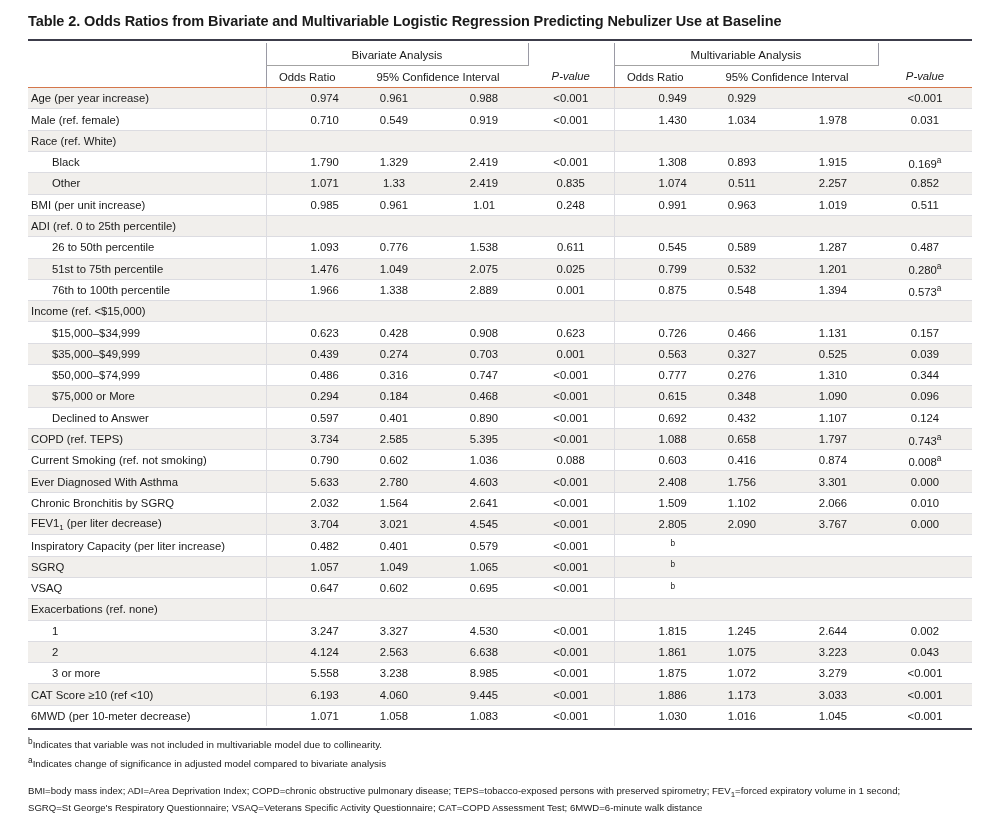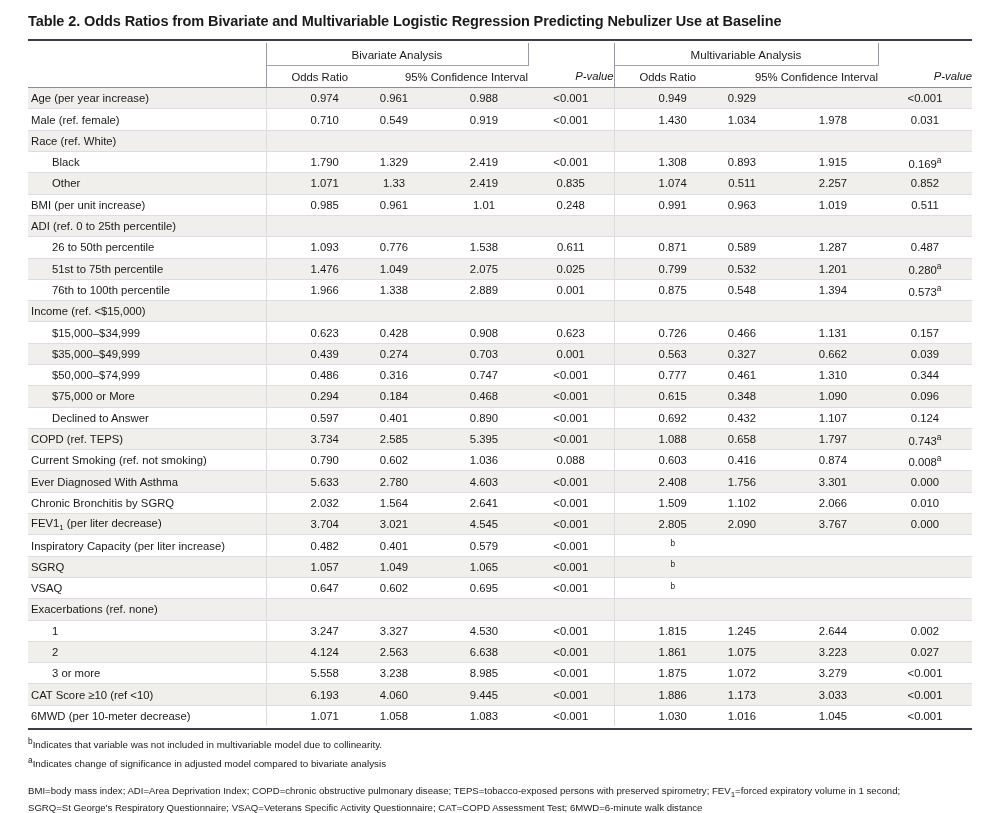--- a/index.html
+++ b/index.html
@@ -45,21 +45,21 @@
   .rule-bot td { border-bottom: 2.2px solid #3c3c4a; height: 2px; }
   .hdr-group td {
     height: 22px;
     text-align: center;
     font-size: 11.6px;
     border-bottom: 1px solid #a3a3a3;
   }
   .hdr-group td.noline { border-bottom: none; }
   .hdr-sub td {
     height: 21px;
-    text-align: right;
+    text-align: center;
     font-size: 11.3px;
     border-bottom: 1.6px solid #d4764a;
   }
   .hdr-sub td.lbl { border-bottom: 1.6px solid #d4764a; }
   .grpline-left { border-left: 1px solid #9a9aa5; }
   .grpline-right { border-right: 1px solid #9a9aa5; }
 
   tr.row td {
     height: 20.3px;
     border-bottom: 1px solid #dcdce1;
@@ -214,21 +214,21 @@
           <td><span></span></td>
           <td><span></span></td>
           <td><span></span></td>
         </tr>
         <tr class="row">
           <td class="lbl ind1"><span class="">26 to 50th percentile</span></td>
           <td class="vline"><span>1.093</span></td>
           <td><span>0.776</span></td>
           <td><span>1.538</span></td>
           <td class="vline-r"><span>0.611</span></td>
-          <td class="vline"><span>0.871</span></td>
+          <td class="vline"><span>0.545</span></td>
           <td><span>0.589</span></td>
           <td><span>1.287</span></td>
           <td><span>0.487</span></td>
         </tr>
         <tr class="row shade">
           <td class="lbl ind1"><span class="">51st to 75th percentile</span></td>
           <td class="vline"><span>1.476</span></td>
           <td><span>1.049</span></td>
           <td><span>2.075</span></td>
           <td class="vline-r"><span>0.025</span></td>
@@ -271,31 +271,31 @@
           <td><span>0.157</span></td>
         </tr>
         <tr class="row shade">
           <td class="lbl ind1"><span class="">$35,000–$49,999</span></td>
           <td class="vline"><span>0.439</span></td>
           <td><span>0.274</span></td>
           <td><span>0.703</span></td>
           <td class="vline-r"><span>0.001</span></td>
           <td class="vline"><span>0.563</span></td>
           <td><span>0.327</span></td>
-          <td><span>0.662</span></td>
+          <td><span>0.525</span></td>
           <td><span>0.039</span></td>
         </tr>
         <tr class="row">
           <td class="lbl ind1"><span class="">$50,000–$74,999</span></td>
           <td class="vline"><span>0.486</span></td>
           <td><span>0.316</span></td>
           <td><span>0.747</span></td>
           <td class="vline-r"><span>&lt;0.001</span></td>
           <td class="vline"><span>0.777</span></td>
-          <td><span>0.461</span></td>
+          <td><span>0.276</span></td>
           <td><span>1.310</span></td>
           <td><span>0.344</span></td>
         </tr>
         <tr class="row shade">
           <td class="lbl ind1"><span class="">$75,000 or More</span></td>
           <td class="vline"><span>0.294</span></td>
           <td><span>0.184</span></td>
           <td><span>0.468</span></td>
           <td class="vline-r"><span>&lt;0.001</span></td>
           <td class="vline"><span>0.615</span></td>
@@ -426,21 +426,21 @@
         </tr>
         <tr class="row shade">
           <td class="lbl ind1"><span class="">2</span></td>
           <td class="vline"><span>4.124</span></td>
           <td><span>2.563</span></td>
           <td><span>6.638</span></td>
           <td class="vline-r"><span>&lt;0.001</span></td>
           <td class="vline"><span>1.861</span></td>
           <td><span>1.075</span></td>
           <td><span>3.223</span></td>
-          <td><span>0.027</span></td>
+          <td><span>0.043</span></td>
         </tr>
         <tr class="row">
           <td class="lbl ind1"><span class="">3 or more</span></td>
           <td class="vline"><span>5.558</span></td>
           <td><span>3.238</span></td>
           <td><span>8.985</span></td>
           <td class="vline-r"><span>&lt;0.001</span></td>
           <td class="vline"><span>1.875</span></td>
           <td><span>1.072</span></td>
           <td><span>3.279</span></td>

